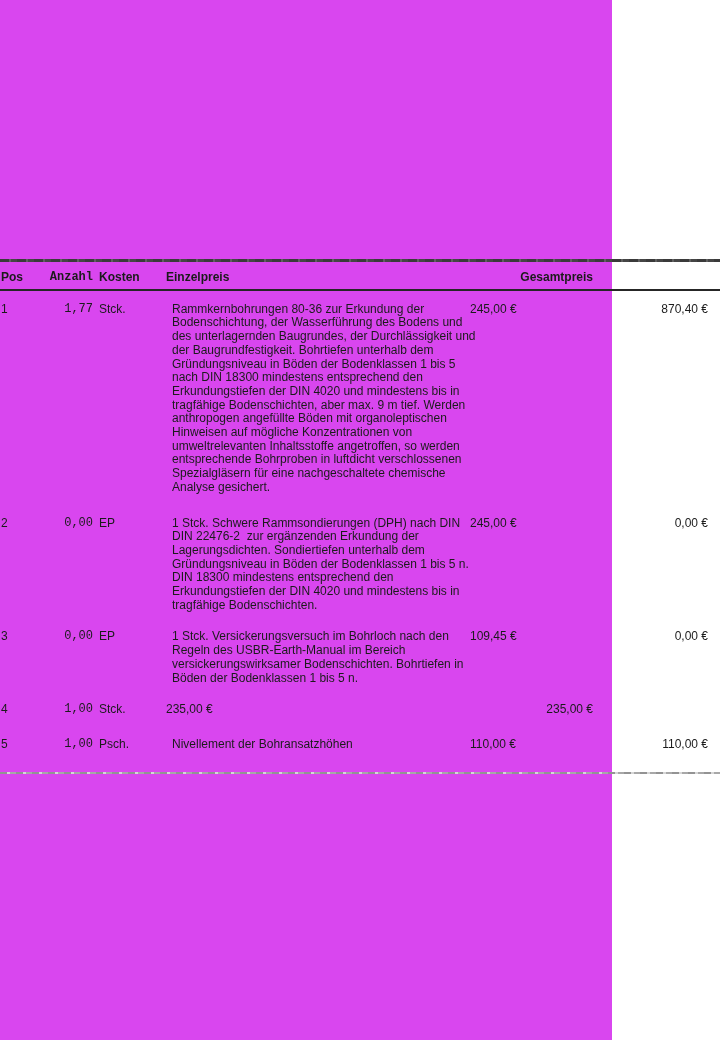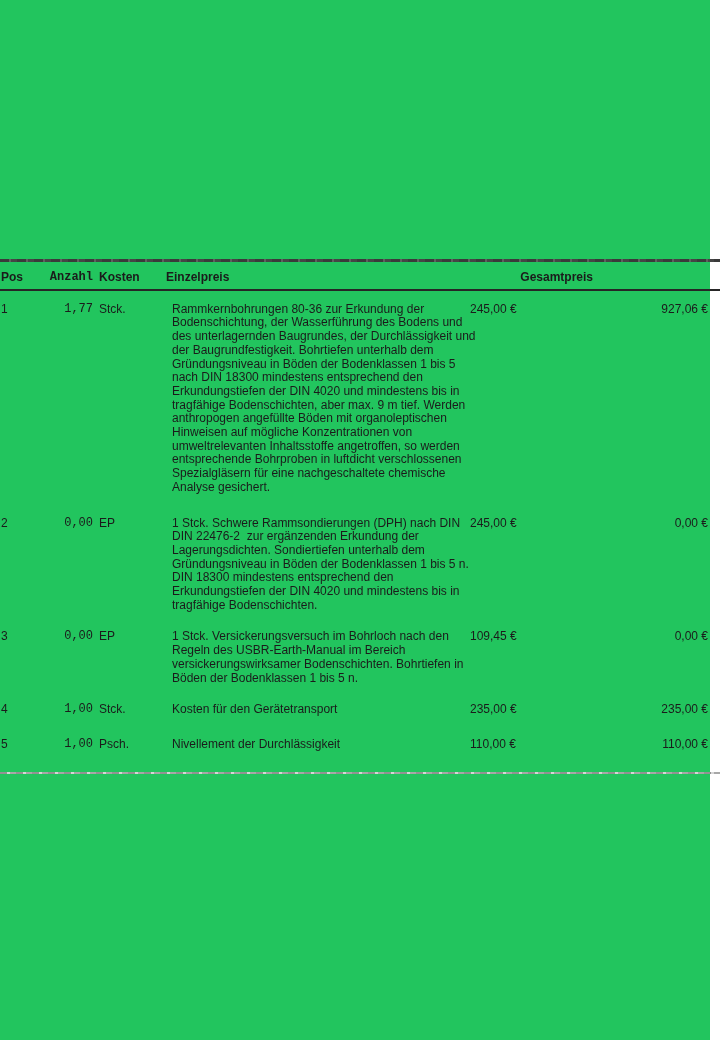--- a/index.html
+++ b/index.html
@@ -13,22 +13,22 @@
     position: relative;
     overflow: hidden;
     font-family: "Liberation Sans", sans-serif;
     font-size: 12px;
     line-height: 13.7px;
     color: #1b1b1b;
   }
   .sheet {
     position: absolute;
     top: 0; left: 0;
-    width: 710px; height: 1040px;
-    background: #22c55e;
+    width: 612px; height: 1040px;
+    background: #d946ef;
   }
   .price-table {
     position: absolute;
     top: 259px;
     left: 0;
     width: 720px;
   }
   .rule-top {
     height: 3px;
     background: repeating-linear-gradient(90deg, #3a3a3a 0 9px, #5f5f5f 9px 11px, #454545 11px 17px);
@@ -98,21 +98,21 @@
 nach DIN 18300 mindestens entsprechend den
 Erkundungstiefen der DIN 4020 und mindestens bis in
 tragfähige Bodenschichten, aber max. 9 m tief. Werden
 anthropogen angefüllte Böden mit organoleptischen
 Hinweisen auf mögliche Konzentrationen von
 umweltrelevanten Inhaltsstoffe angetroffen, so werden
 entsprechende Bohrproben in luftdicht verschlossenen
 Spezialgläsern für eine nachgeschaltete chemische
 Analyse gesichert.</div>
         <div class="cell-ep">245,00 €</div>
-        <div class="cell-gp">927,06 €</div>
+        <div class="cell-gp">870,40 €</div>
       </div>
 
       <div class="grid-row item-row">
         <div class="cell-pos">2</div>
         <div class="cell-anzahl">0,00</div>
         <div class="cell-einheit">EP</div>
         <div class="cell-bez">1 Stck. Schwere Rammsondierungen (DPH) nach DIN
 DIN 22476-2  zur ergänzenden Erkundung der
 Lagerungsdichten. Sondiertiefen unterhalb dem
 Gründungsniveau in Böden der Bodenklassen 1 bis 5 n.
@@ -132,30 +132,29 @@
 versickerungswirksamer Bodenschichten. Bohrtiefen in
 Böden der Bodenklassen 1 bis 5 n.</div>
         <div class="cell-ep">109,45 €</div>
         <div class="cell-gp">0,00 €</div>
       </div>
 
       <div class="grid-row item-row">
         <div class="cell-pos">4</div>
         <div class="cell-anzahl">1,00</div>
         <div class="cell-einheit">Stck.</div>
-        <div class="cell-bez">Kosten für den Gerätetransport</div>
         <div class="cell-ep">235,00 €</div>
         <div class="cell-gp">235,00 €</div>
       </div>
 
       <div class="grid-row item-row">
         <div class="cell-pos">5</div>
         <div class="cell-anzahl">1,00</div>
         <div class="cell-einheit">Psch.</div>
-        <div class="cell-bez">Nivellement der Durchlässigkeit</div>
+        <div class="cell-bez">Nivellement der Bohransatzhöhen</div>
         <div class="cell-ep">110,00 €</div>
         <div class="cell-gp">110,00 €</div>
       </div>
 
     </div>
 
     <div class="rule-bottom"></div>
 
   </div>
 </div>

